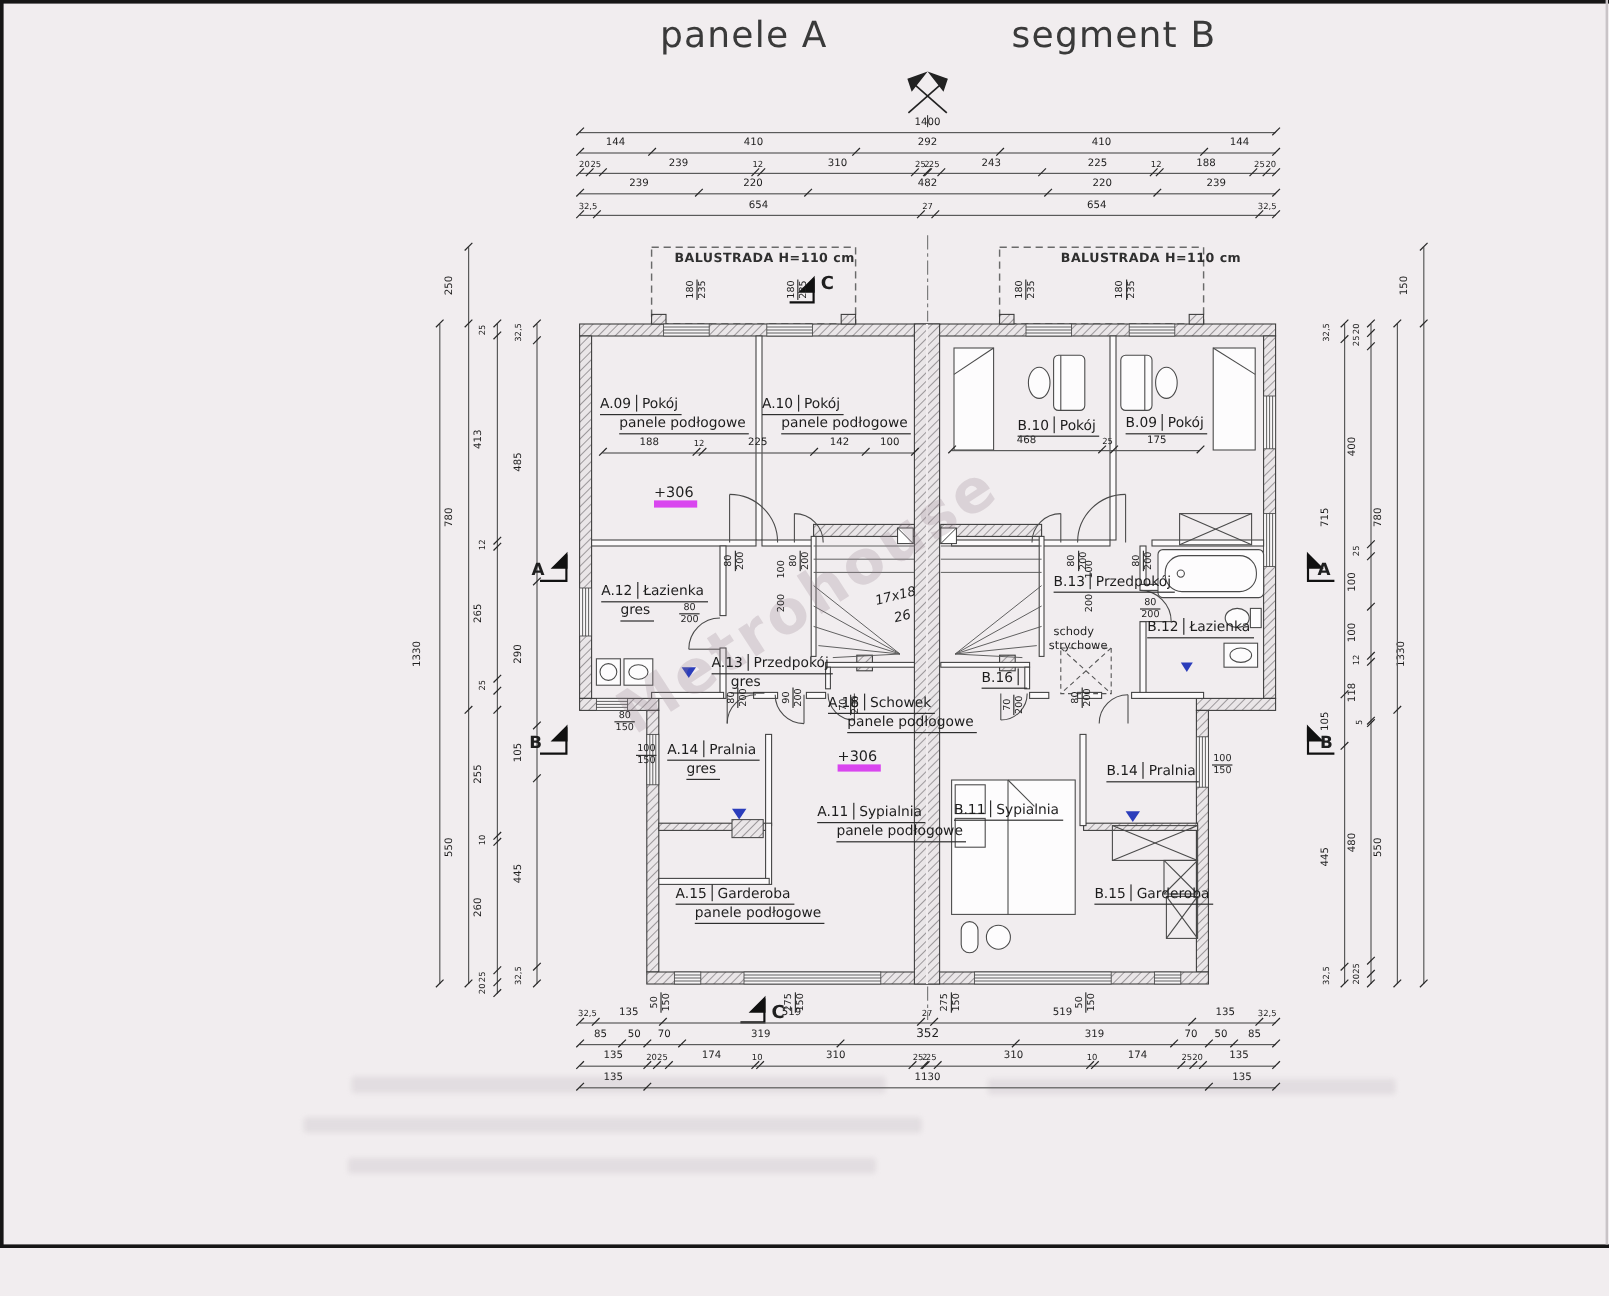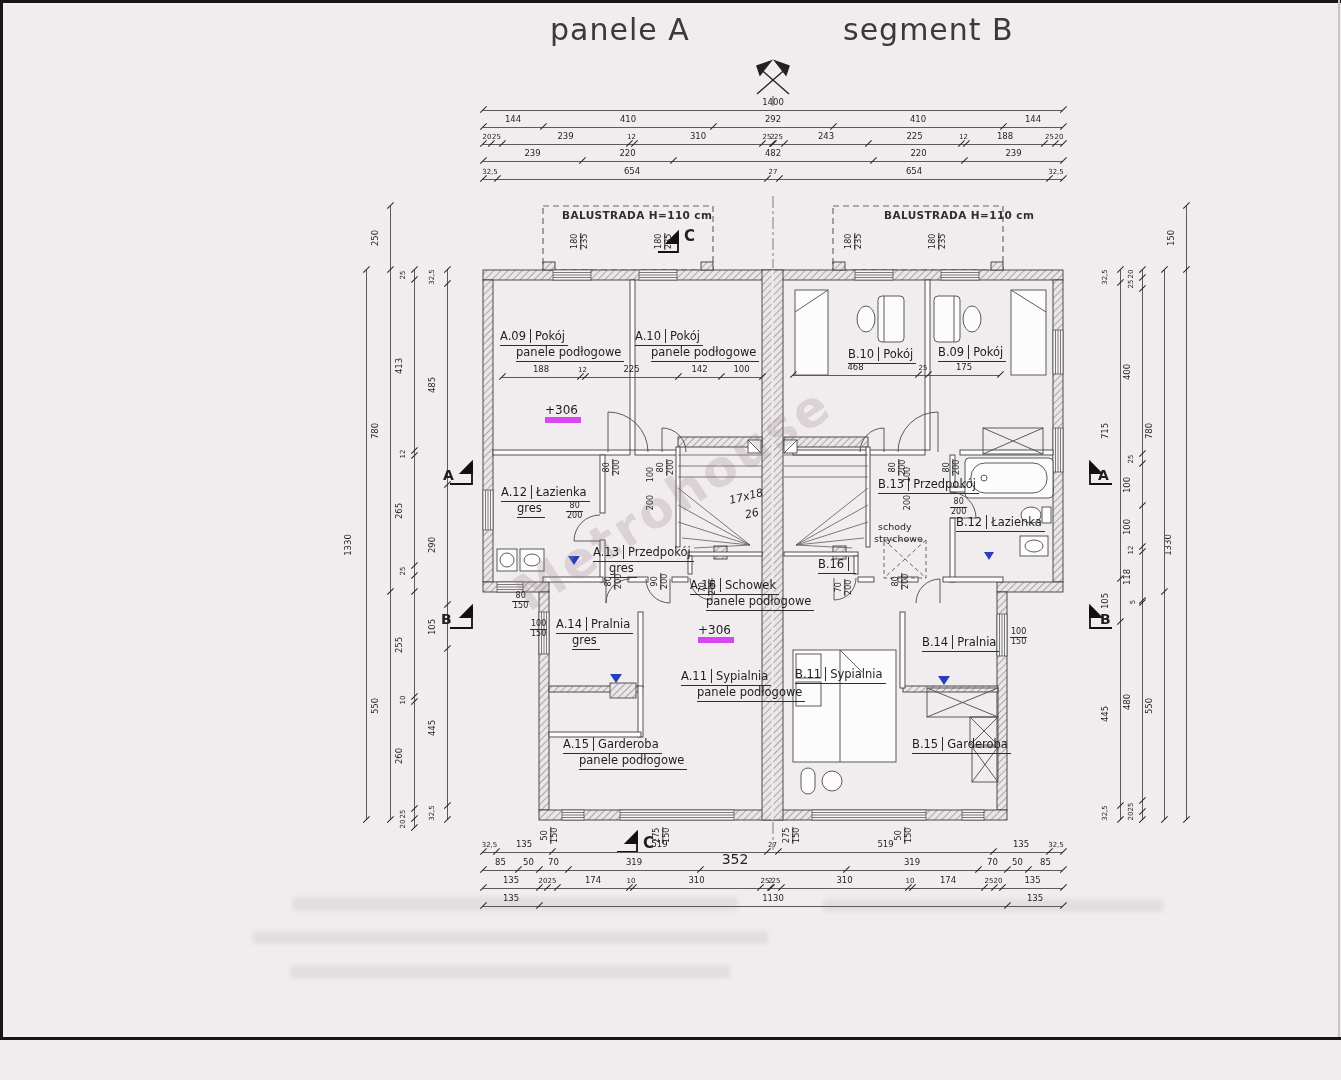--- a/index.html
+++ b/index.html
@@ -395,21 +395,21 @@
     <div class="dtick" style="left: 696px; top: 869.4px;"></div>
     <div class="dtick" style="left: 842px; top: 869.4px;"></div>
     <div class="dtick" style="left: 974px; top: 869.4px;"></div>
     <div class="dtick" style="left: 1003px; top: 869.4px;"></div>
     <div class="dtick" style="left: 1024px; top: 869.4px;"></div>
     <div class="dtick" style="left: 1059px; top: 869.4px;"></div>
     <div class="dlabel" style="font-size: 8.5px; left: 500.5px; top: 867px; transform: translate(-50%, -100%);">85</div>
     <div class="dlabel" style="font-size: 8.5px; left: 528.5px; top: 867px; transform: translate(-50%, -100%);">50</div>
     <div class="dlabel" style="font-size: 8.5px; left: 553.5px; top: 867px; transform: translate(-50%, -100%);">70</div>
     <div class="dlabel" style="font-size: 8.5px; left: 634px; top: 867px; transform: translate(-50%, -100%);">319</div>
-    <div class="dlabel" style="font-size: 14px; left: 735px; top: 867px; transform: translate(-50%, -100%);">352</div>
+    <div class="dlabel" style="font-size: 10px; left: 773px; top: 867px; transform: translate(-50%, -100%);">352</div>
     <div class="dlabel" style="font-size: 8.5px; left: 912px; top: 867px; transform: translate(-50%, -100%);">319</div>
     <div class="dlabel" style="font-size: 8.5px; left: 992.5px; top: 867px; transform: translate(-50%, -100%);">70</div>
     <div class="dlabel" style="font-size: 8.5px; left: 1017.5px; top: 867px; transform: translate(-50%, -100%);">50</div>
     <div class="dlabel" style="font-size: 8.5px; left: 1045.5px; top: 867px; transform: translate(-50%, -100%);">85</div>
     <div class="dline" style="left: 483px; top: 888px; width: 580px; height: 1px;"></div>
     <div class="dtick" style="left: 479px; top: 887.4px;"></div>
     <div class="dtick" style="left: 535px; top: 887.4px;"></div>
     <div class="dtick" style="left: 543px; top: 887.4px;"></div>
     <div class="dtick" style="left: 553px; top: 887.4px;"></div>
     <div class="dtick" style="left: 625px; top: 887.4px;"></div>

